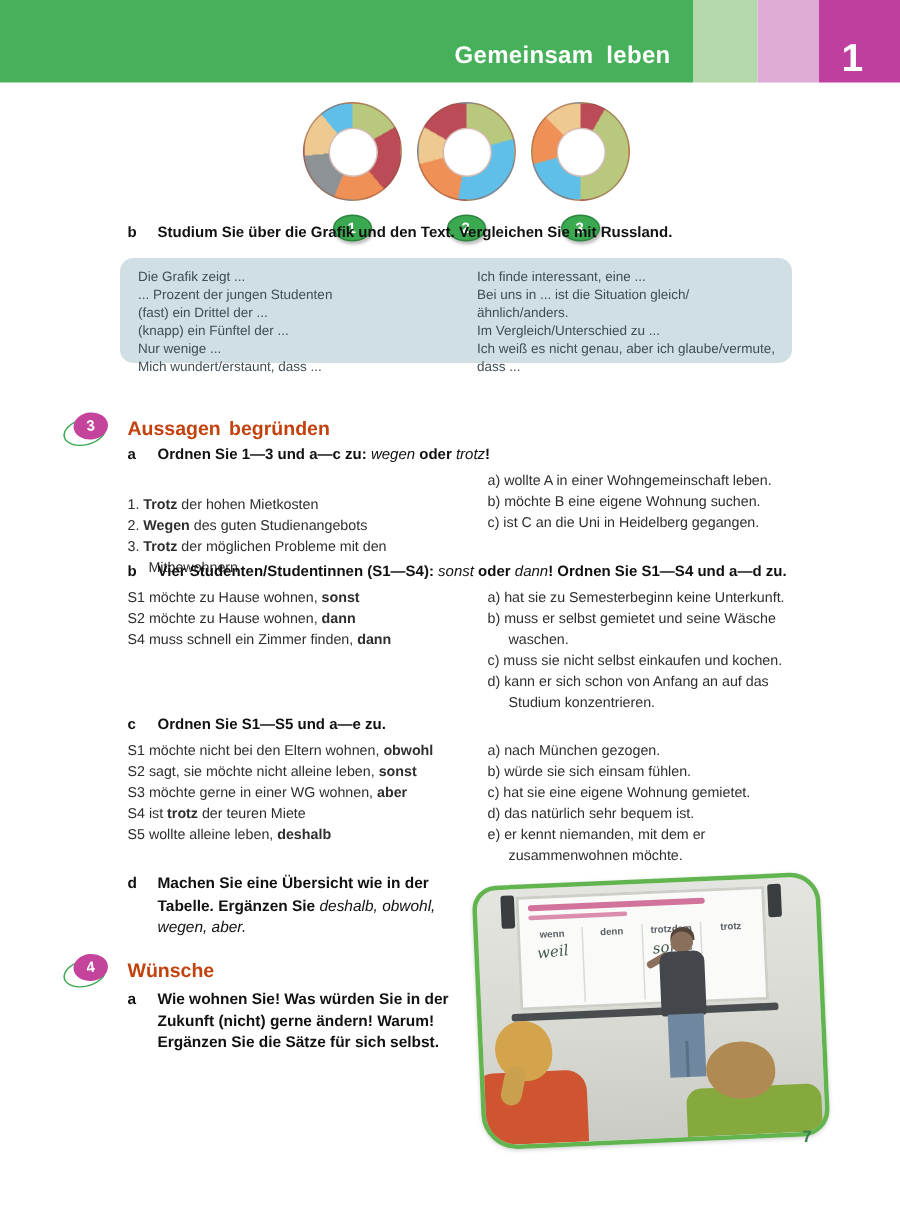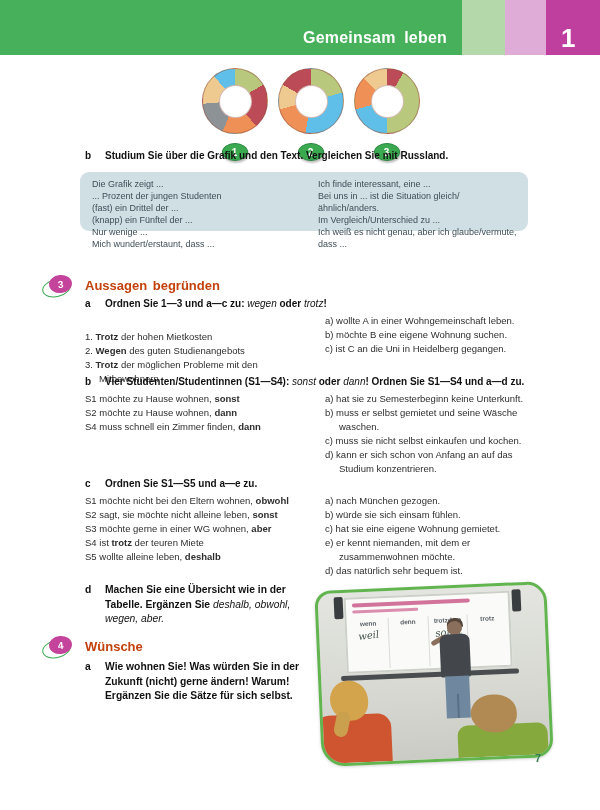--- a/index.html
+++ b/index.html
@@ -27,21 +27,21 @@
              box-shadow:1px 2px 2px rgba(0,0,0,.25);}
 
   
   .ex-head{position:absolute;left:85px;display:flex;font-size:10px;color:#111;white-space:nowrap;}
   .ex-head .lbl{width:20px;font-weight:bold;flex:none;}
   .b{font-weight:bold;}
   .i{font-style:italic;font-weight:normal;}
   .m{font-weight:normal;}
 
   
-  .phrase-box{position:absolute;left:80px;top:172px;width:448px;height:59px;background:#cfdfe4;border-radius:9px;}
+  .phrase-box{position:absolute;left:80px;top:172px;width:448px;height:70px;background:#cfdfe4;border-radius:9px;}
   .pb-col{position:absolute;top:7px;font-size:9px;line-height:11.9px;color:#3f4e56;}
   .pb-left{left:12px;width:222px;}
   .pb-right{left:238px;width:202px;}
 
   
   .sec-badge{position:absolute;width:34px;height:23px;}
   .sec-badge .ring{position:absolute;left:0;top:4px;width:27px;height:16px;border-radius:50%;
                    border:1.5px solid #3aa94f;transform:rotate(-14deg);}
   .sec-badge .pink{position:absolute;left:7px;top:0;width:23px;height:18px;border-radius:50%;background:#c4449c;
                    color:#fff;font-size:10px;font-weight:bold;display:flex;align-items:center;justify-content:center;
@@ -202,22 +202,22 @@
       <div class="row"><span class="m">S1 </span><span>möchte nicht bei den Eltern wohnen, </span><span class="b">obwohl</span></div>
       <div class="row"><span class="m">S2 </span><span>sagt, sie möchte nicht alleine leben, </span><span class="b">sonst</span></div>
       <div class="row"><span class="m">S3 </span><span>möchte gerne in einer WG wohnen, </span><span class="b">aber</span></div>
       <div class="row"><span class="m">S4 </span><span>ist </span><span class="b">trotz</span><span> der teuren Miete</span></div>
       <div class="row"><span class="m">S5 </span><span>wollte alleine leben, </span><span class="b">deshalb</span></div>
     </div>
   <div class="col lc-r">
       <div class="row"><span class="m">a) </span><span>nach München gezogen.</span></div>
       <div class="row"><span class="m">b) </span><span>würde sie sich einsam fühlen.</span></div>
       <div class="row"><span class="m">c) </span><span>hat sie eine eigene Wohnung gemietet.</span></div>
+      <div class="row"><span class="m">d) </span><span>das natürlich sehr bequem ist.</span></div>
       <div class="row"><span class="m">e) </span><span>er kennt niemanden, mit dem er zusammenwohnen möchte.</span></div>
-      <div class="row"><span class="m">d) </span><span>das natürlich sehr bequem ist.</span></div>
     </div>
 
   <div class="ex-block ex-d">
     <span class="lbl">d</span>
     <span><span class="b">Machen Sie eine Übersicht wie in der Tabelle. Ergänzen Sie </span><span class="i">deshalb, obwohl, wegen, aber.</span></span>
   </div>
 
   <div class="sec-badge" style="left:42px;top:636px;">
     <div class="ring"></div>
     <div class="pink">4</div>

